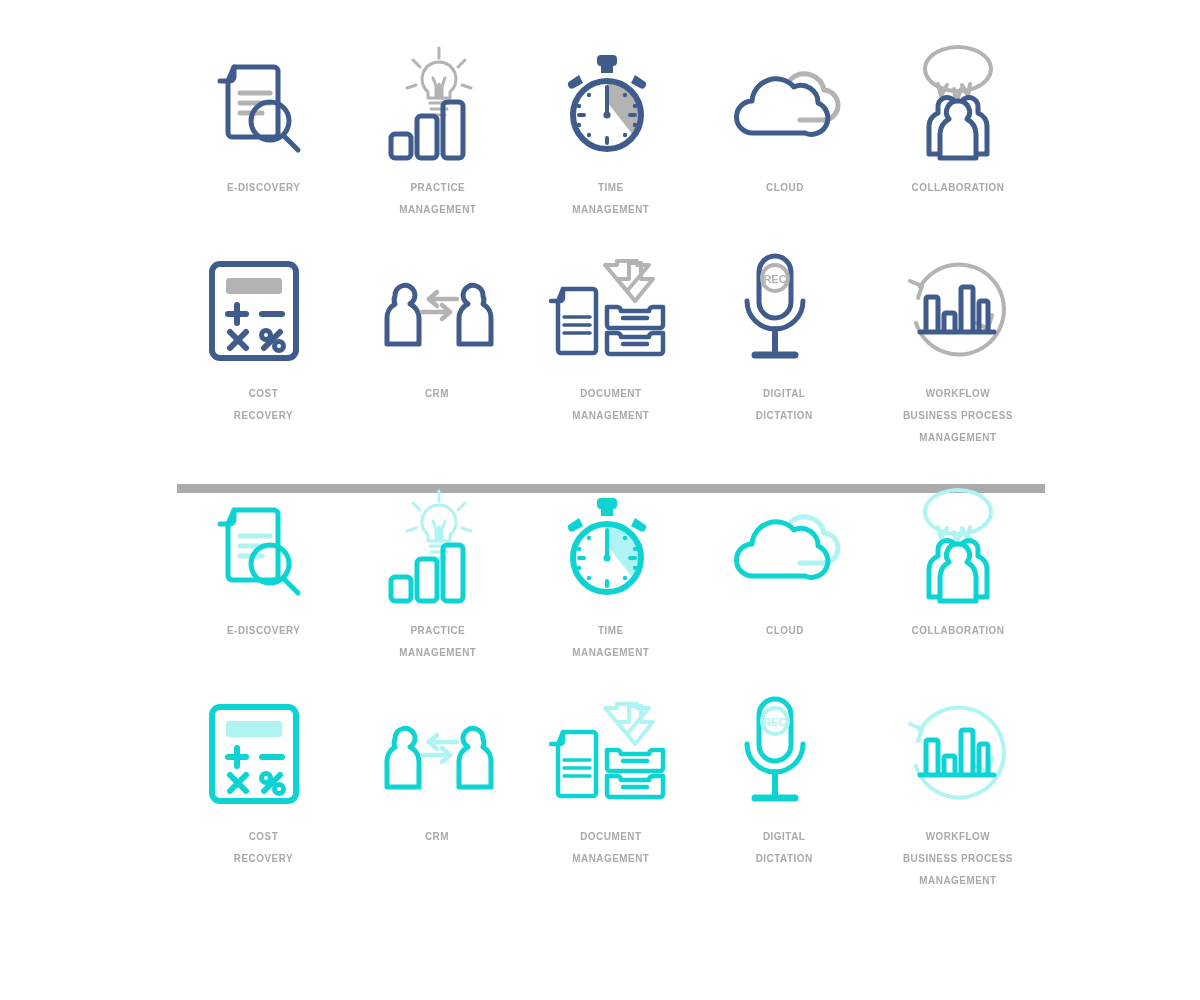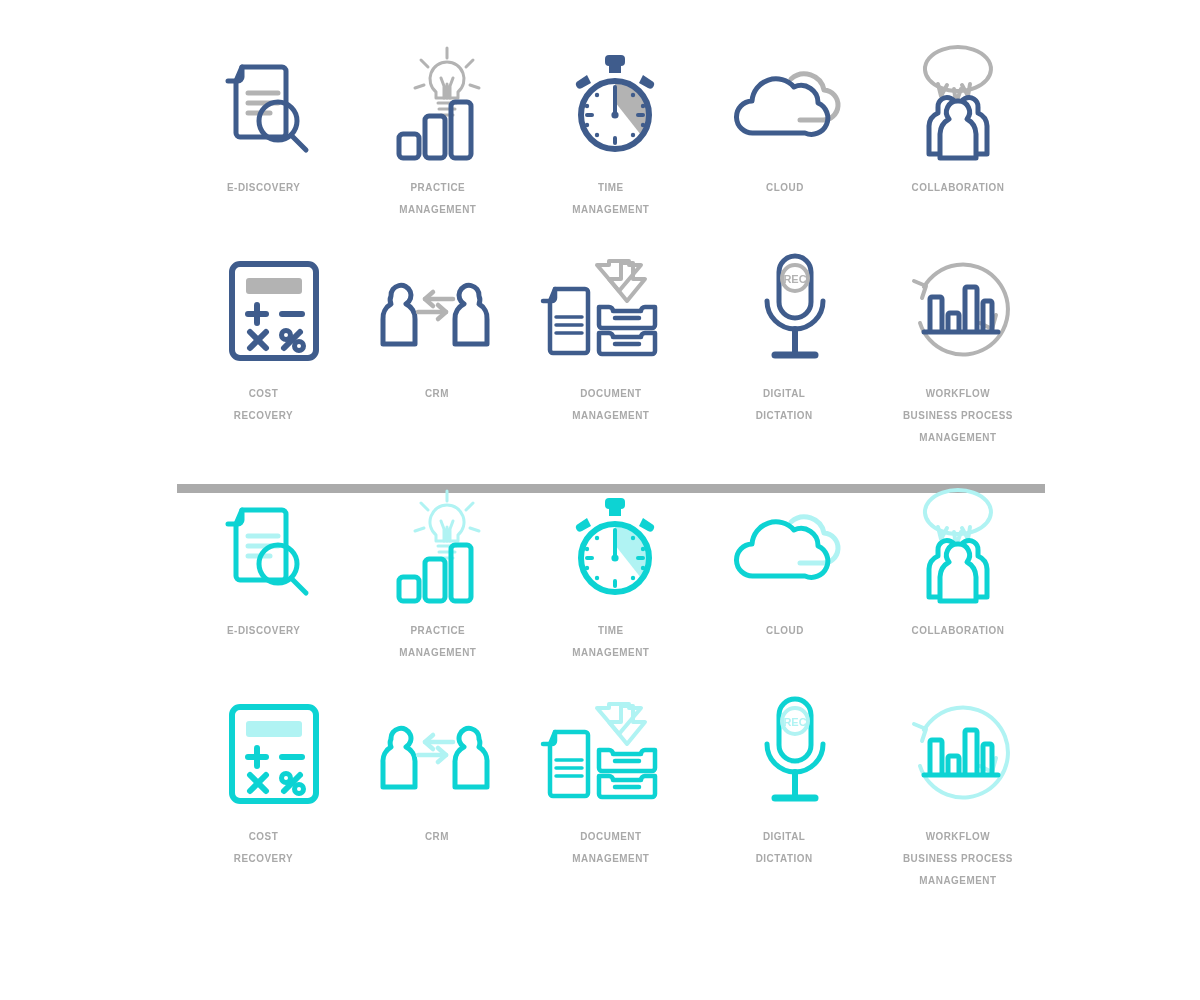--- a/index.html
+++ b/index.html
@@ -17,21 +17,21 @@
   .band.b2{top:483px;}
 
   .row{display:flex;width:868px;}
   .cell{
     width:173.6px;
     display:flex;flex-direction:column;align-items:center;
     box-sizing:border-box;
   }
   .art{
     width:120px;height:130px;
-    display:flex;align-items:center;justify-content:flex-end;
+    display:flex;align-items:center;justify-content:flex-start;
   }
   .art svg{display:block;overflow:visible;}
   .label{
     margin-top:6px;
     font-family:"Liberation Sans","DejaVu Sans",sans-serif;
     font-size:11.5px;
     font-weight:700;
     letter-spacing:.6px;
     color:#a9a9a9;
     text-align:center;

